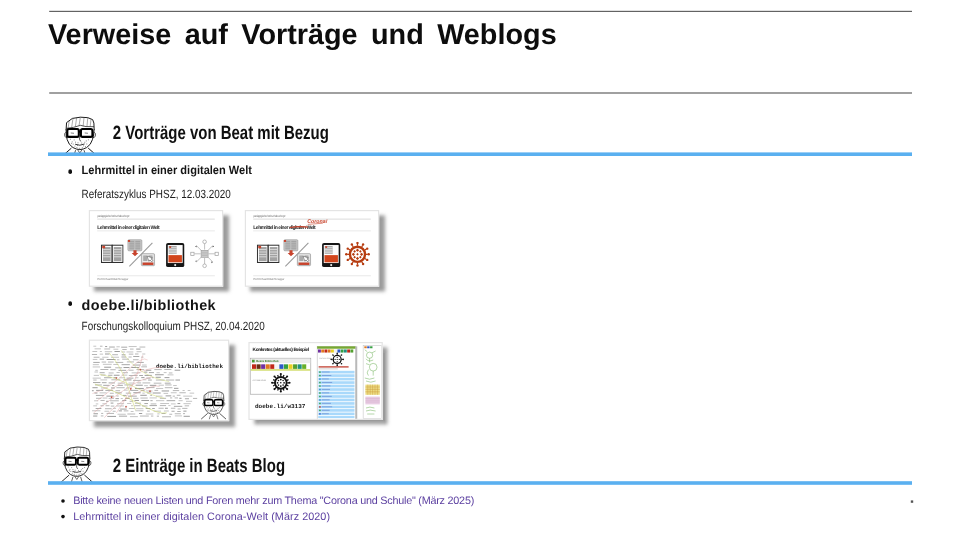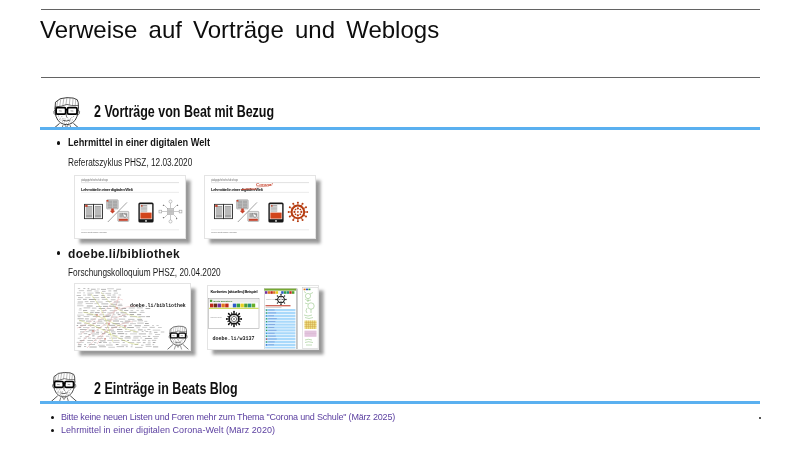--- a/index.html
+++ b/index.html
@@ -122,21 +122,21 @@
           </g>
     <rect x="3" y="3.2" width="1.6" height="1.4" fill="#c8432c"></rect>
     <rect x="2.4" y="10.6" width="11.2" height="6" fill="#d2451c"></rect>
     <circle cx="8" cy="18.9" r="0.9" fill="#efefef"></circle>
   </symbol>
   </defs>
 </svg>
 
 <div class="hr" style="left:41px;top:9px;width:719px;"></div>
 
-<div class="abs" style="left:40px;top:16px;font-size:24px;font-weight:normal;color:#0d0d0d;white-space:nowrap;word-spacing:4.5px;">Verweise auf Vorträge und Weblogs</div>
+<div class="abs" style="left:40px;top:16px;font-size:24px;font-weight:bold;color:#0d0d0d;white-space:nowrap;word-spacing:4.5px;">Verweise auf Vorträge und Weblogs</div>
 
 <div class="hr" style="left:41px;top:77px;width:719px;"></div>
 
 <svg class="abs" style="left:51px;top:96px;" width="31" height="34">
       <use href="#beathead"></use>
     </svg>
 
 <div class="h2" style="left:94px;top:103px;">2 Vorträge von Beat mit Bezug</div>
 
 <div class="abs" style="left:40px;top:126.5px;width:720px;height:3px;background:#5ab0f0;"></div>

